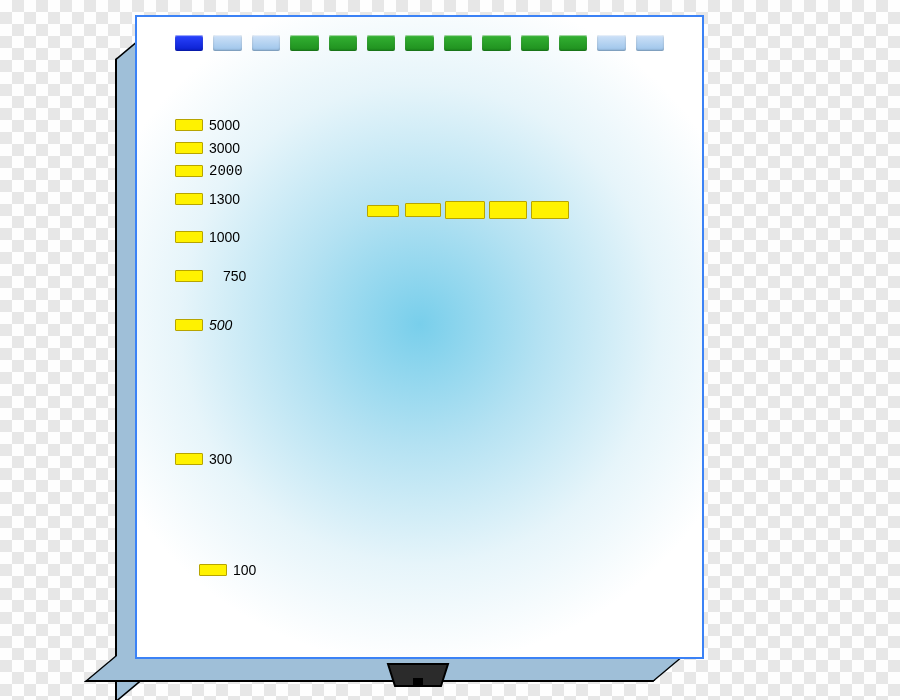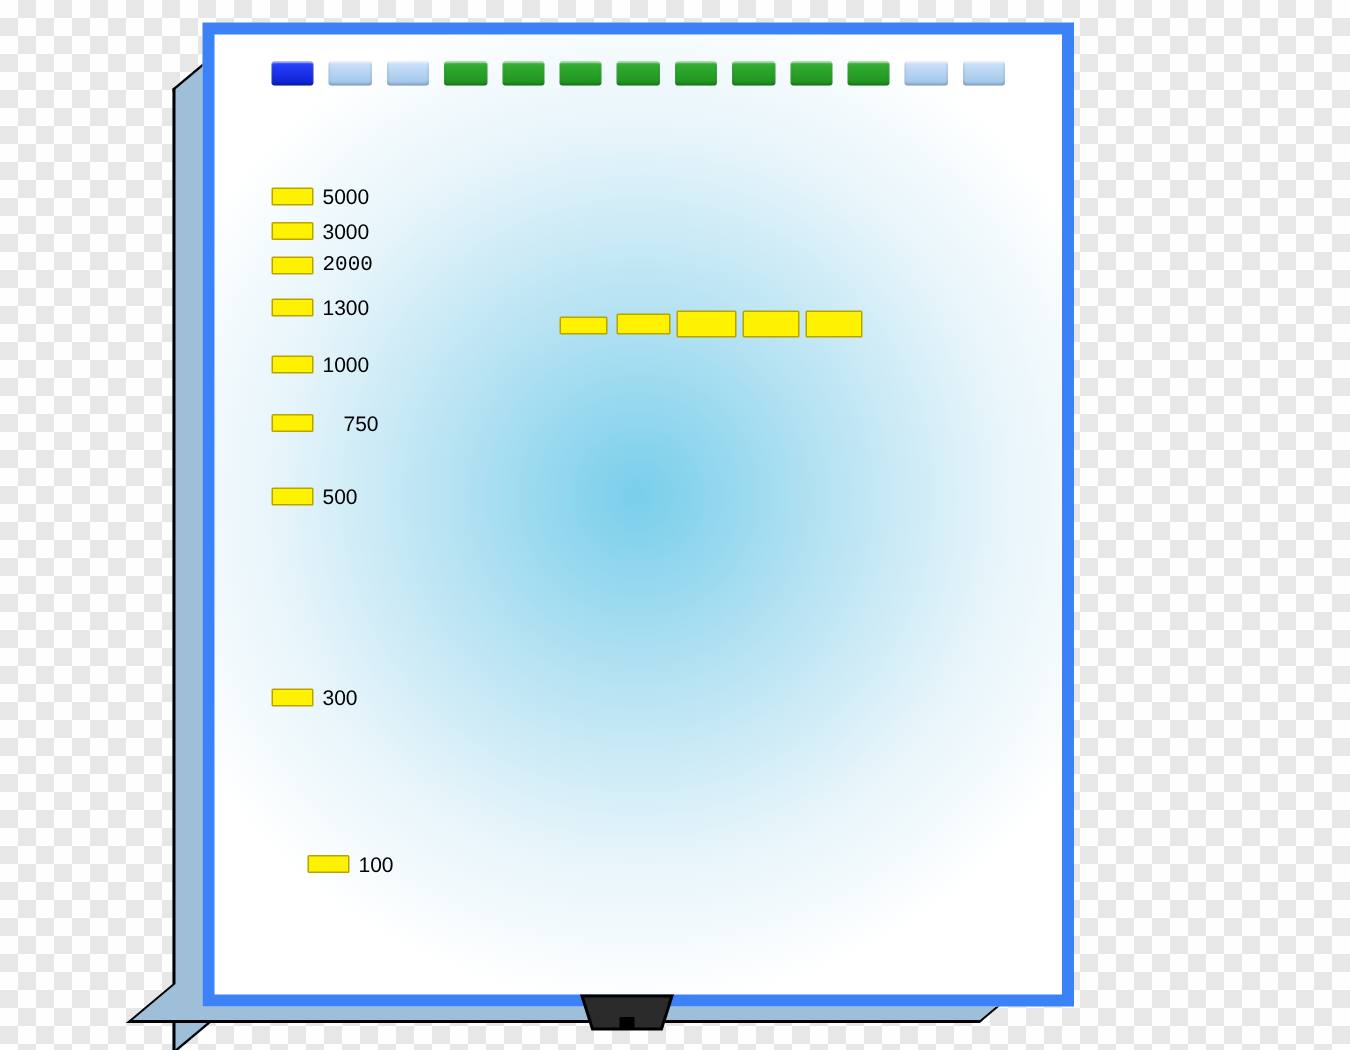--- a/index.html
+++ b/index.html
@@ -53,21 +53,21 @@
     transform-origin: top right;
     border-top: none;
     z-index: 1;
   }
   .front {
     position: absolute;
     left: 0;
     top: 0;
     width: 565px;
     height: 640px;
-    border: 8px solid #3b82f6;
+    border: 2px solid #3b82f6;
     background: #fff;
     z-index: 2;
     overflow: hidden;
   }
   .gel-glow {
     position: absolute;
     inset: 0;
     background: radial-gradient(circle at 50% 48%, rgba(113,204,234,0.95) 0%, rgba(155,216,238,0.75) 28%, rgba(200,232,244,0.45) 55%, rgba(255,255,255,0) 78%);
   }
   .wells {
@@ -173,21 +173,21 @@
           <span class="ladder-label">1300</span>
         </div>
         <div class="ladder-row" style="top: 212px;">
           <div class="band ladder-band"></div>
           <span class="ladder-label">1000</span>
         </div>
         <div class="ladder-row" style="top: 251px; gap: 20px;">
           <div class="band ladder-band"></div>
           <span class="ladder-label">750</span>
         </div>
-        <div class="ladder-row" style="top: 300px;">
+        <div class="ladder-row" style="top: 300px; font-style: italic;">
           <div class="band ladder-band"></div>
           <span class="ladder-label">500</span>
         </div>
         <div class="ladder-row" style="top: 390px; margin-top: 44px;">
           <div class="band ladder-band"></div>
           <span class="ladder-label">300</span>
         </div>
         <div class="ladder-row" style="top: 545px; margin-left: 24px;">
           <div class="band ladder-band"></div>
           <span class="ladder-label">100</span>

